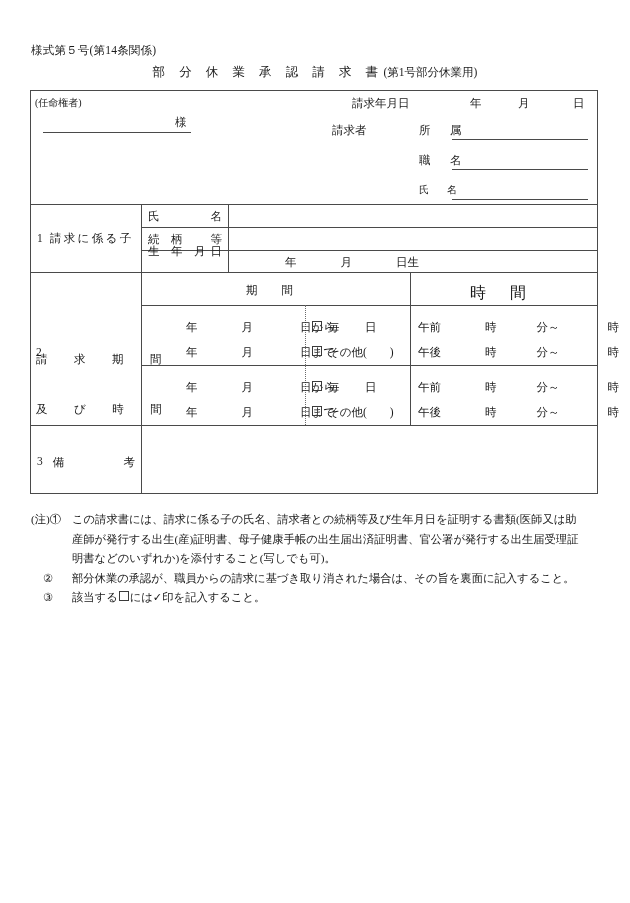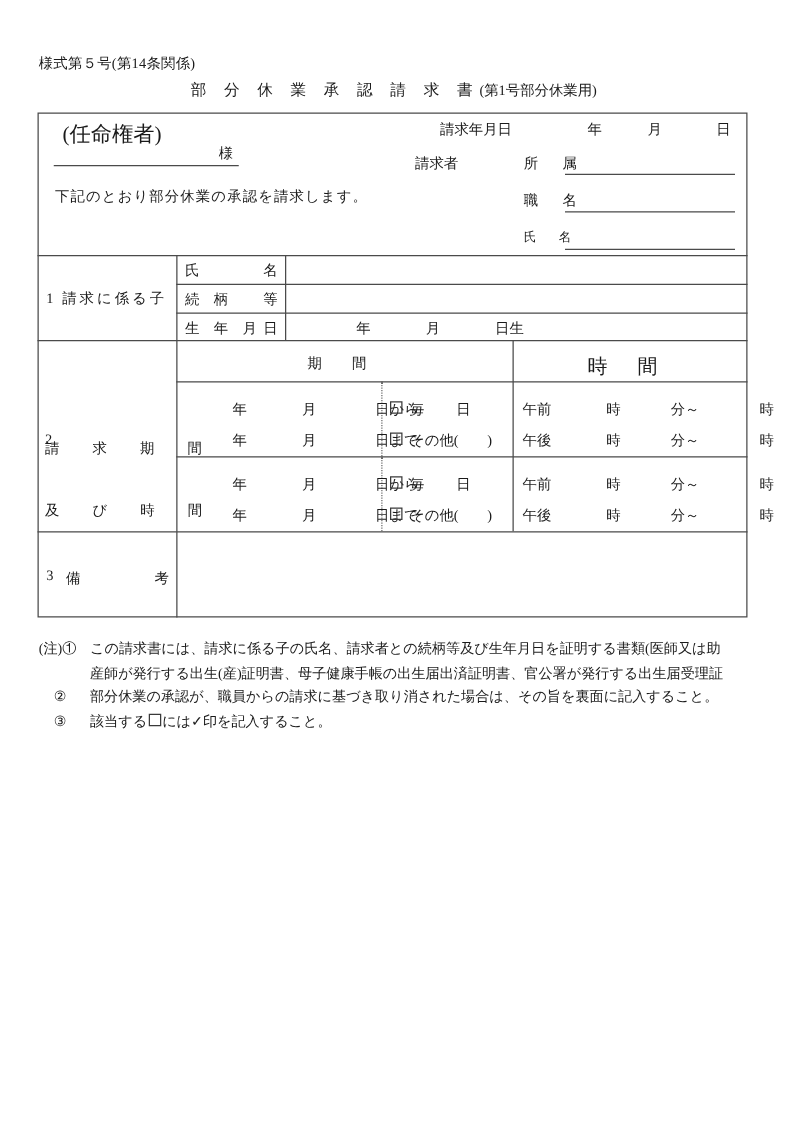--- a/index.html
+++ b/index.html
@@ -61,22 +61,22 @@
     width: 0; border-left: 1px solid #4a4a4a;
   }
   .vline-dotted {
     position: absolute;
     width: 0; border-left: 1px dotted #6a6a6a;
   }
 
   
   .hdr-appointer {
     position: absolute;
-    left: 50px; top: 96px;
-    font-size: 17px;
+    left: 35px; top: 96px;
+    font-size: 10px;
     white-space: nowrap;
   }
   .hdr-sama-line {
     position: absolute;
     left: 43px; top: 115px;
     width: 148px;
     border-bottom: 1px solid #4a4a4a;
     height: 17px;
   }
   .hdr-sama {
@@ -126,21 +126,21 @@
     position: absolute;
     left: 148px;
     width: 74px;
     font-size: 11.5px;
     display: flex;
     justify-content: space-between;
     white-space: nowrap;
   }
   .s1-sub-1 { top: 209px; }
   .s1-sub-2 { top: 232px; }
-  .s1-sub-3 { top: 255px; }
+  .s1-sub-3 { top: 244px; }
 
   .s1-dob-val {
     position: absolute;
     left: 285px; top: 255px;
     font-size: 11.5px;
     white-space: nowrap;
   }
   .s1-dob-val .gap1 { display:inline-block; width: 44px; }
   .s1-dob-val .gap2 { display:inline-block; width: 44px; }
 
@@ -285,21 +285,20 @@
   <div class="vline" style="left:141px; top:204px; height:221px;"></div>
   <div class="vline" style="left:228px; top:204px; height:68px;"></div>
   <div class="vline" style="left:410px; top:272px; height:153px;"></div>
   <div class="vline" style="left:141px; top:425px; height:69px;"></div>
   <div class="vline-dotted" style="left:305px; top:305px; height:60px;"></div>
   <div class="vline-dotted" style="left:305px; top:365px; height:60px;"></div>
 
   <div class="hdr-appointer">(任命権者)</div>
   <div class="hdr-sama-line"></div>
   <div class="hdr-sama">様</div>
-  <div class="hdr-request-sentence">下記のとおり部分休業の承認を請求します。</div>
 
   <div class="hdr-date-label">請求年月日</div>
   <div class="hdr-date-y">年</div>
   <div class="hdr-date-m">月</div>
   <div class="hdr-date-d">日</div>
 
   <div class="hdr-requester">請求者</div>
 
   <div class="hdr-f-affil">所　属</div>
   <div class="ul-affil"></div>
@@ -393,20 +392,21 @@
     <span class="sp"></span>
     <span>考</span>
   </div>
   <div style="position:absolute;left:141px;top:425px;width:457px;height:69px;"></div>
 
   <div class="notes">
 
     <div class="note note-1">
       <span class="note-hang"><span class="marker" style="padding-left:0;width:41px;"><span>(注)</span><span>①</span></span><span>この請求書には、請求に係る子の氏名、請求者との続柄等及び生年月日を証明する書類(医師又は助</span></span>
       <span class="note-1-l2">産師が発行する出生(産)証明書、母子健康手帳の出生届出済証明書、官公署が発行する出生届受理証</span>
+      <span class="note-1-l3">明書などのいずれか)を添付すること(写しでも可)。</span>
     </div>
 
     <div class="note">
       <span class="note-hang"><span class="marker">②</span><span>部分休業の承認が、職員からの請求に基づき取り消された場合は、その旨を裏面に記入すること。</span></span>
     </div>
 
     <div class="note">
       <span class="note-hang"><span class="marker">③</span><span>該当する</span><span class="cb-inline"></span><span>には✓印を記入すること。</span></span>
     </div>
 

